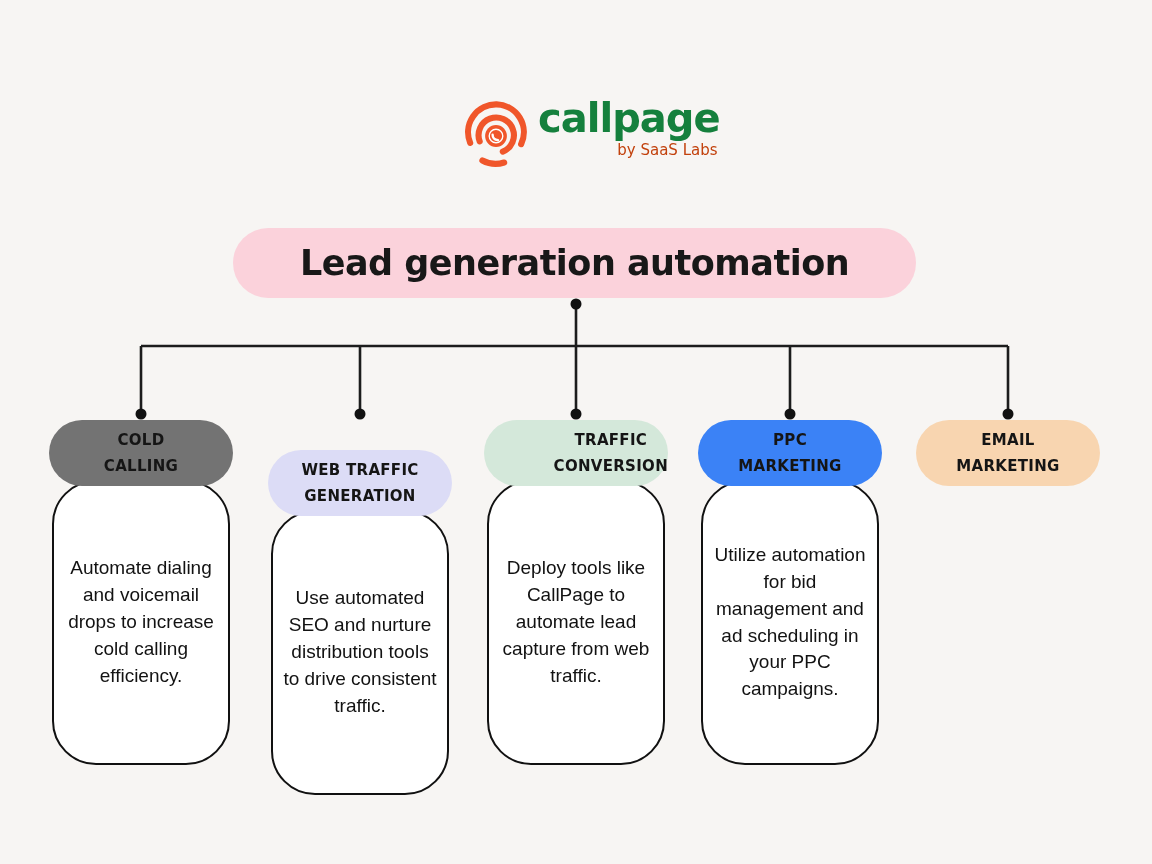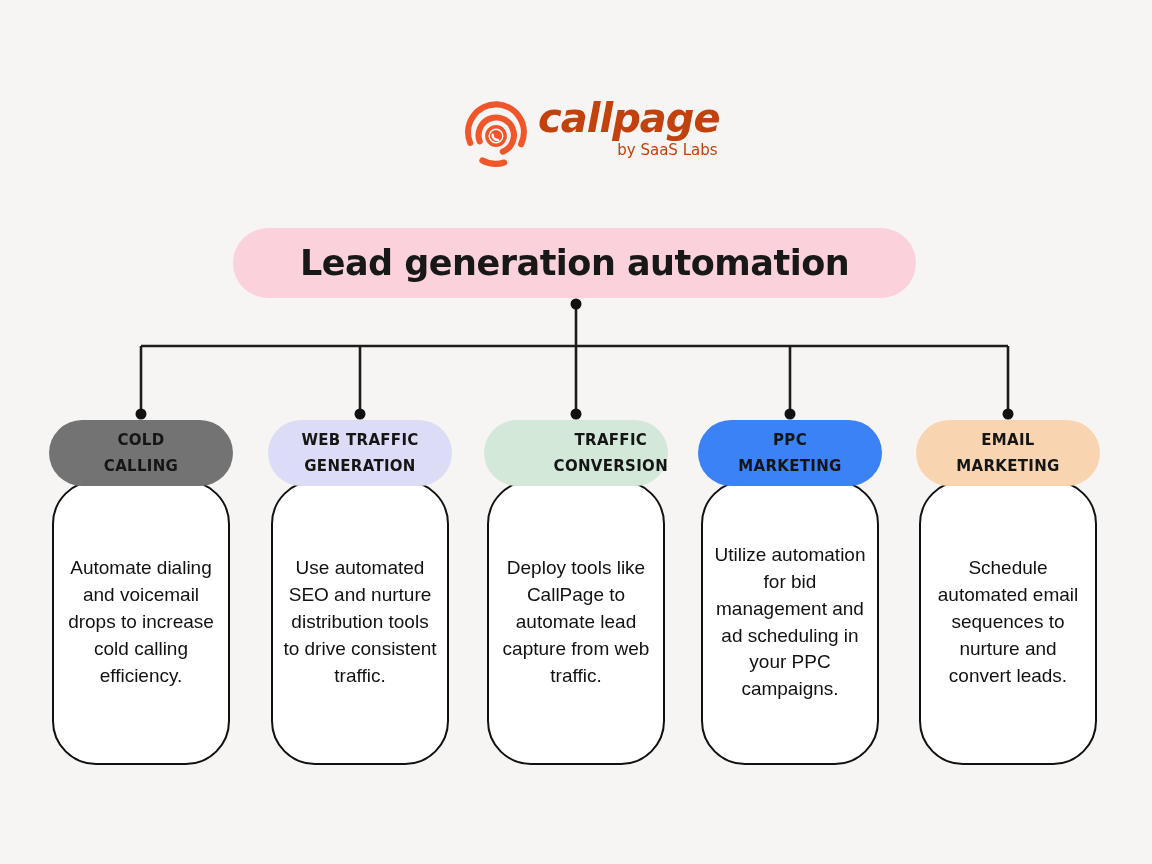--- a/index.html
+++ b/index.html
@@ -18,23 +18,22 @@
     display: flex;
     align-items: flex-start;
   }
   .logo-icon { width: 68px; height: 76px; margin-top: 2px; }
   .logo-text { margin-left: 8px; display: flex; flex-direction: column; align-items: flex-end; }
   .brand {
     font-family: "DejaVu Sans", sans-serif;
     font-size: 40px;
     font-weight: 600;
     letter-spacing: -1px;
-    color: #c2410c;
+    color: #15803d;
     line-height: 1.1;
-    font-style: italic;
   }
   .tagline {
     font-family: "DejaVu Sans", sans-serif;
     font-size: 15px;
     font-weight: 500;
     color: #c2410c;
     margin-top: 1px;
     margin-right: 2px;
   }
 
@@ -153,21 +152,21 @@
   <div class="card" style="left: 49px;">
     <div class="card-head" style="background: #737373;">
       <span class="head-text">COLD
 CALLING</span>
     </div>
     <div class="card-body">
       <p class="body-text">Automate dialing and voicemail drops to increase cold calling efficiency.</p>
     </div>
   </div>
 
-  <div class="card" style="left: 268px;">
+  <div class="card" style="left: 268px; margin-top: 30px;">
     <div class="card-head" style="background: rgb(220, 220, 246);">
       <span class="head-text">WEB TRAFFIC
 GENERATION</span>
     </div>
     <div class="card-body">
       <p class="body-text">Use automated SEO and nurture distribution tools to drive consistent traffic.</p>
     </div>
   </div>
 
   <div class="card" style="left: 484px;">
@@ -188,17 +187,14 @@
     <div class="card-body">
       <p class="body-text">Utilize automation for bid management and ad scheduling in your PPC campaigns.</p>
     </div>
   </div>
 
   <div class="card" style="left: 916px;">
     <div class="card-head" style="background: rgb(248, 213, 176);">
       <span class="head-text">EMAIL
 MARKETING</span>
     </div>
-    <div class="card-body">
-      <p class="body-text">Schedule automated email sequences to nurture and convert leads.</p>
-    </div>
   </div>
 </div>
 
 </body></html>

